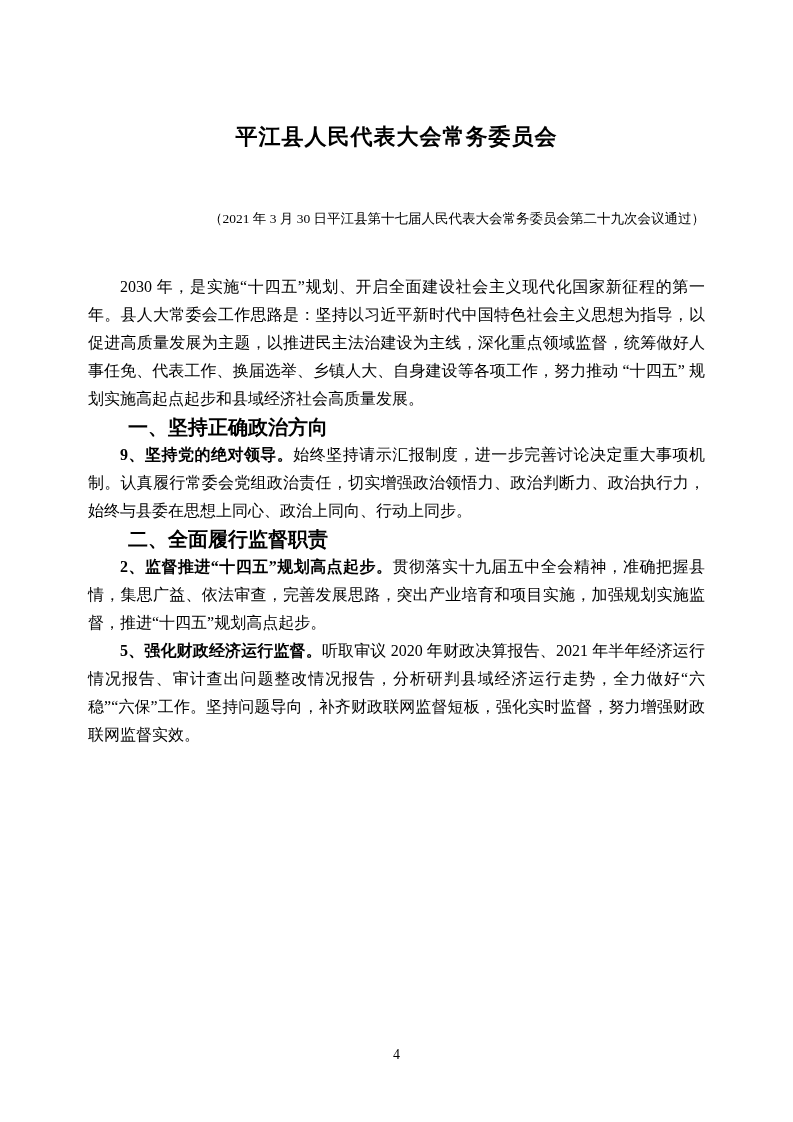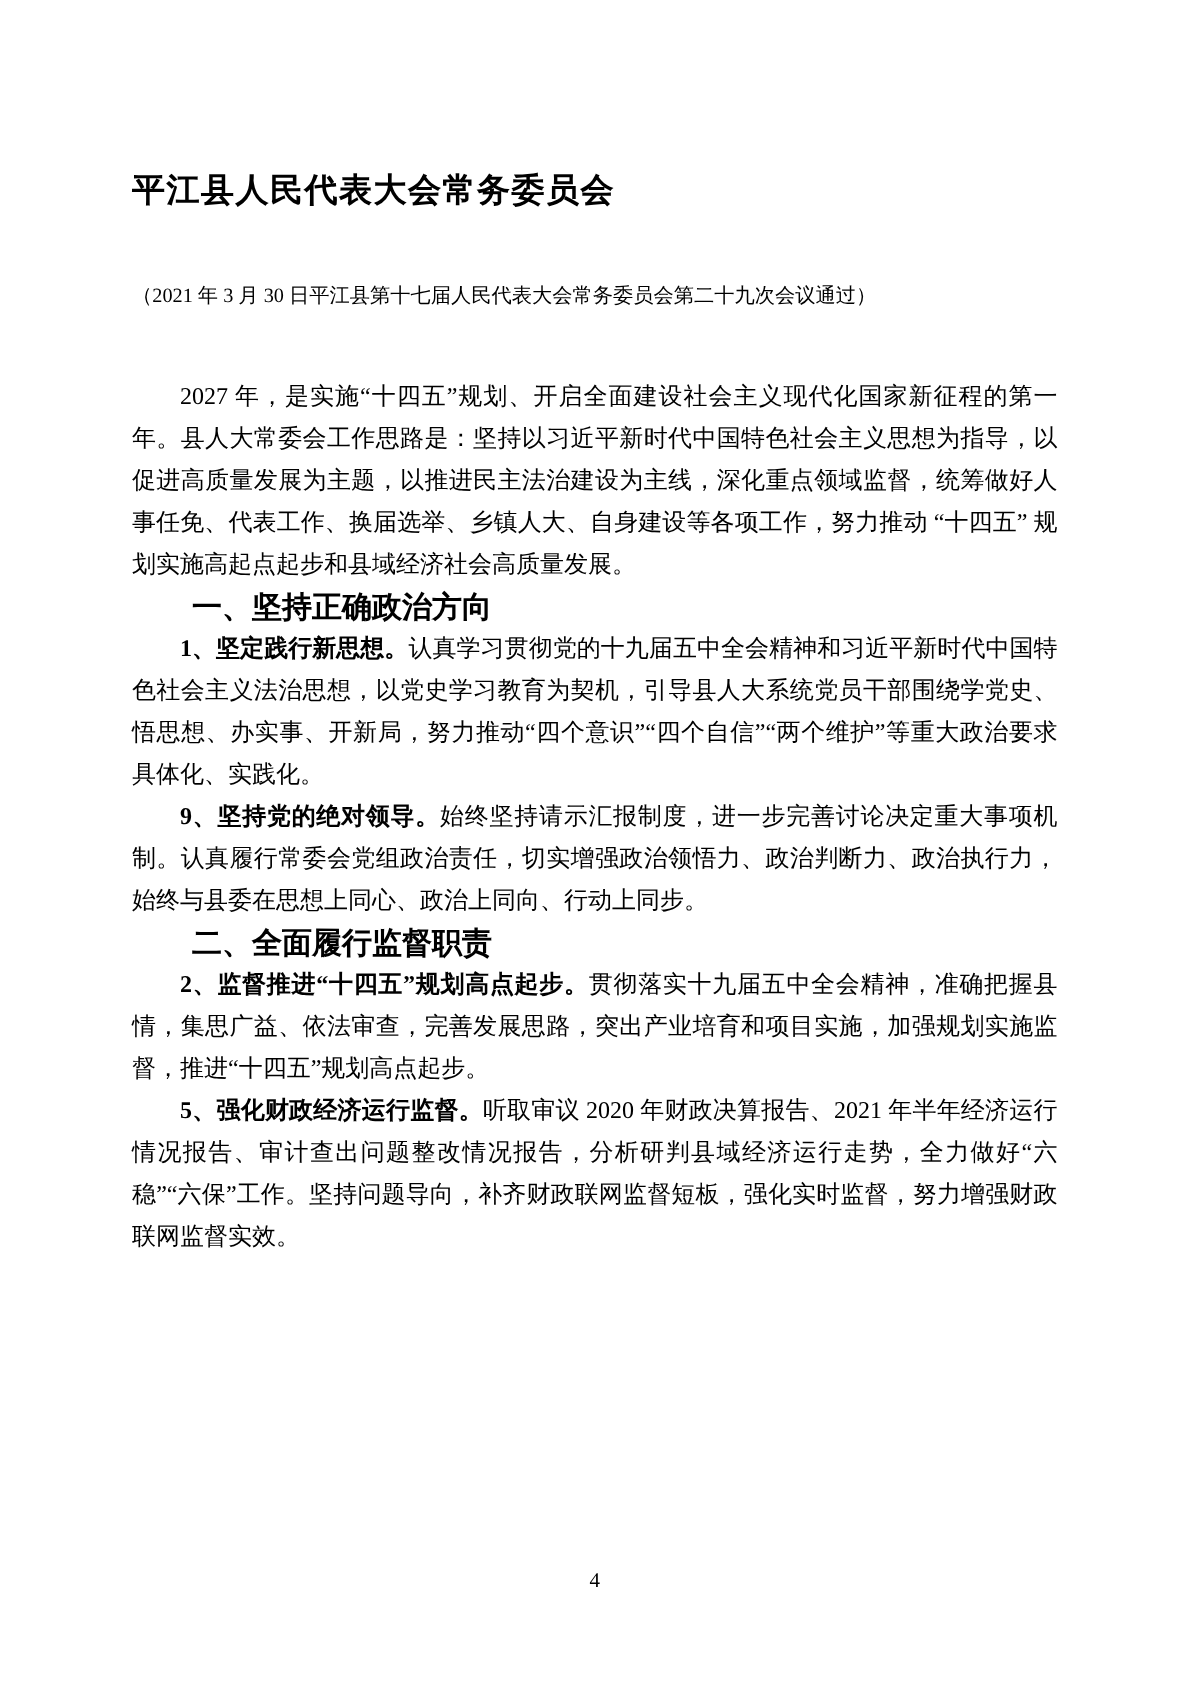--- a/index.html
+++ b/index.html
@@ -13,31 +13,31 @@
     height: 1122px;
     margin: 0 auto;
     background: #ffffff;
     color: #000000;
     font-family: "Liberation Serif", "DejaVu Serif", serif;
     box-sizing: border-box;
     padding: 110px 88px 0 88px;
     overflow: hidden;
   }
   .doc-title {
-    margin: 0;
+    margin: 10px;
     font-size: 22px;
     font-weight: bold;
-    text-align: left;
+    text-align: center;
     line-height: 33px;
     letter-spacing: 1px;
   }
   .approval-note {
-    margin: 44px 0 0 0;
+    margin: 56px 0 0 0;
     font-size: 13.5px;
-    text-align: left;
+    text-align: right;
     line-height: 20px;
   }
   .doc-body {
     margin-top: 44px;
     font-size: 16px;
     line-height: 28px;
     text-align: justify;
   }
   .para {
     margin: 0;
@@ -67,25 +67,24 @@
 <body>
 
 <div class="page">
 
   <h1 class="doc-title">平江县人民代表大会常务委员会</h1>
 
   <p class="approval-note">（2021 年 3 月 30 日平江县第十七届人民代表大会常务委员会第二十九次会议通过）</p>
 
   <div class="doc-body">
 
-    <p class="para">2027 年，是实施“十四五”规划、开启全面建设社会主义现代化国家新征程的第一年。县人大常委会工作思路是：坚持以习近平新时代中国特色社会主义思想为指导，以促进高质量发展为主题，以推进民主法治建设为主线，深化重点领域监督，统筹做好人事任免、代表工作、换届选举、乡镇人大、自身建设等各项工作，努力推动 “十四五” 规划实施高起点起步和县域经济社会高质量发展。</p>
+    <p class="para">2030 年，是实施“十四五”规划、开启全面建设社会主义现代化国家新征程的第一年。县人大常委会工作思路是：坚持以习近平新时代中国特色社会主义思想为指导，以促进高质量发展为主题，以推进民主法治建设为主线，深化重点领域监督，统筹做好人事任免、代表工作、换届选举、乡镇人大、自身建设等各项工作，努力推动 “十四五” 规划实施高起点起步和县域经济社会高质量发展。</p>
 
     <h2 class="section-heading">一、坚持正确政治方向</h2>
 
-    <p class="para"><span class="lead">1、坚定践行新思想。</span><span>认真学习贯彻党的十九届五中全会精神和习近平新时代中国特色社会主义法治思想，以党史学习教育为契机，引导县人大系统党员干部围绕学党史、悟思想、办实事、开新局，努力推动“四个意识”“四个自信”“两个维护”等重大政治要求具体化、实践化。</span></p>
 
     <p class="para"><span class="lead">9、坚持党的绝对领导。</span><span>始终坚持请示汇报制度，进一步完善讨论决定重大事项机制。认真履行常委会党组政治责任，切实增强政治领悟力、政治判断力、政治执行力，始终与县委在思想上同心、政治上同向、行动上同步。</span></p>
 
 
     <h2 class="section-heading">二、全面履行监督职责</h2>
 
     <p class="para"><span class="lead">2、监督推进“十四五”规划高点起步。</span><span>贯彻落实十九届五中全会精神，准确把握县情，集思广益、依法审查，完善发展思路，突出产业培育和项目实施，加强规划实施监督，推进“十四五”规划高点起步。</span></p>
 
     <p class="para"><span class="lead">5、强化财政经济运行监督。</span><span>听取审议 2020 年财政决算报告、2021 年半年经济运行情况报告、审计查出问题整改情况报告，分析研判县域经济运行走势，全力做好“六稳”“六保”工作。坚持问题导向，补齐财政联网监督短板，强化实时监督，努力增强财政联网监督实效。</span></p>
 

